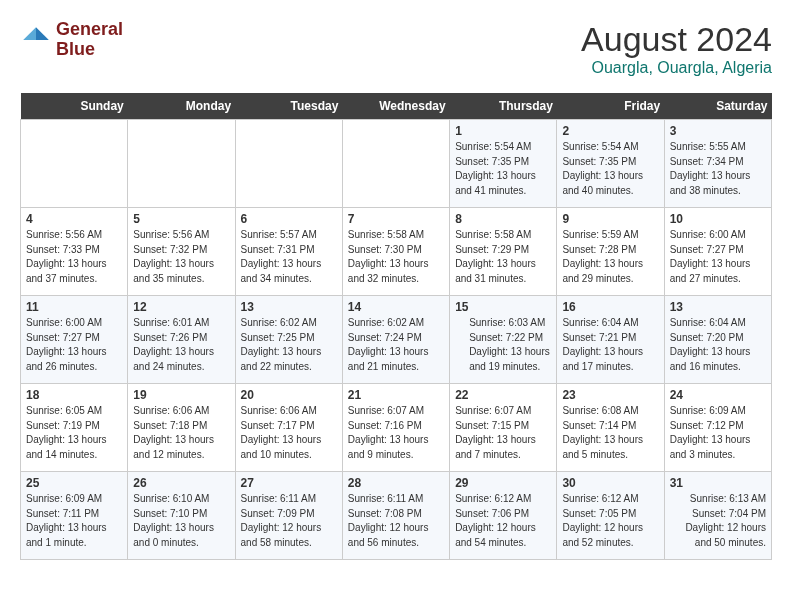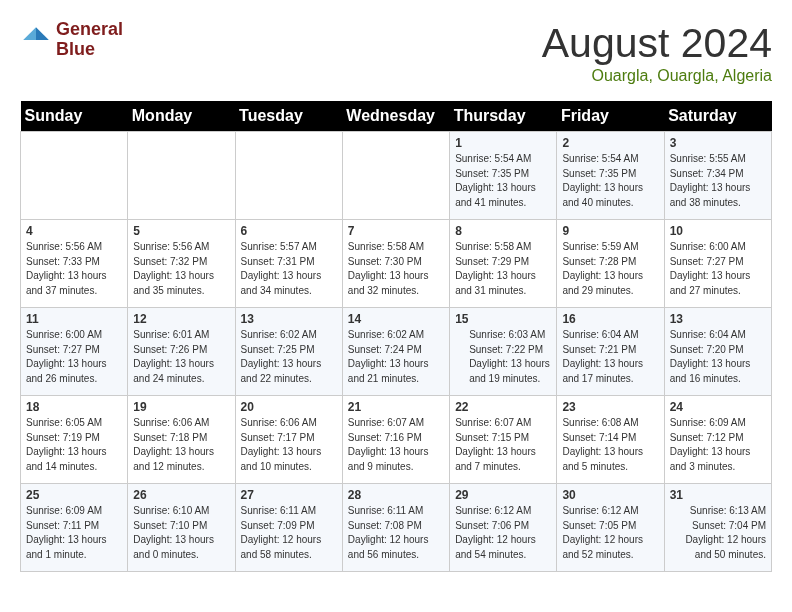--- a/index.html
+++ b/index.html
@@ -29,39 +29,39 @@
     }
     .logo-text .blue { color: #7f1d1d; }
     .logo-icon {
       width: 32px;
       height: 32px;
     }
     .title-area {
       text-align: right;
     }
     .main-title {
-      font-size: 41px;
+      font-size: 34px;
       font-weight: normal;
       color: #333;
     }
     .subtitle {
       font-size: 16px;
-      color: #4d7c0f;
+      color: #0f766e;
     }
     table {
       width: 100%;
       border-collapse: collapse;
       font-size: 11px;
     }
     thead tr th {
-      background-color: #000000;
+      background-color: #404040;
       color: #fff;
       padding: 6px 4px;
-      text-align: left;
-      font-size: 16px;
+      text-align: right;
+      font-size: 12px;
       font-weight: bold;
     }
     tbody tr td {
       border: 1px solid #ccc;
       vertical-align: top;
       padding: 4px 5px;
       width: calc(100% / 7);
       height: 88px;
       background: #fff;
     }

